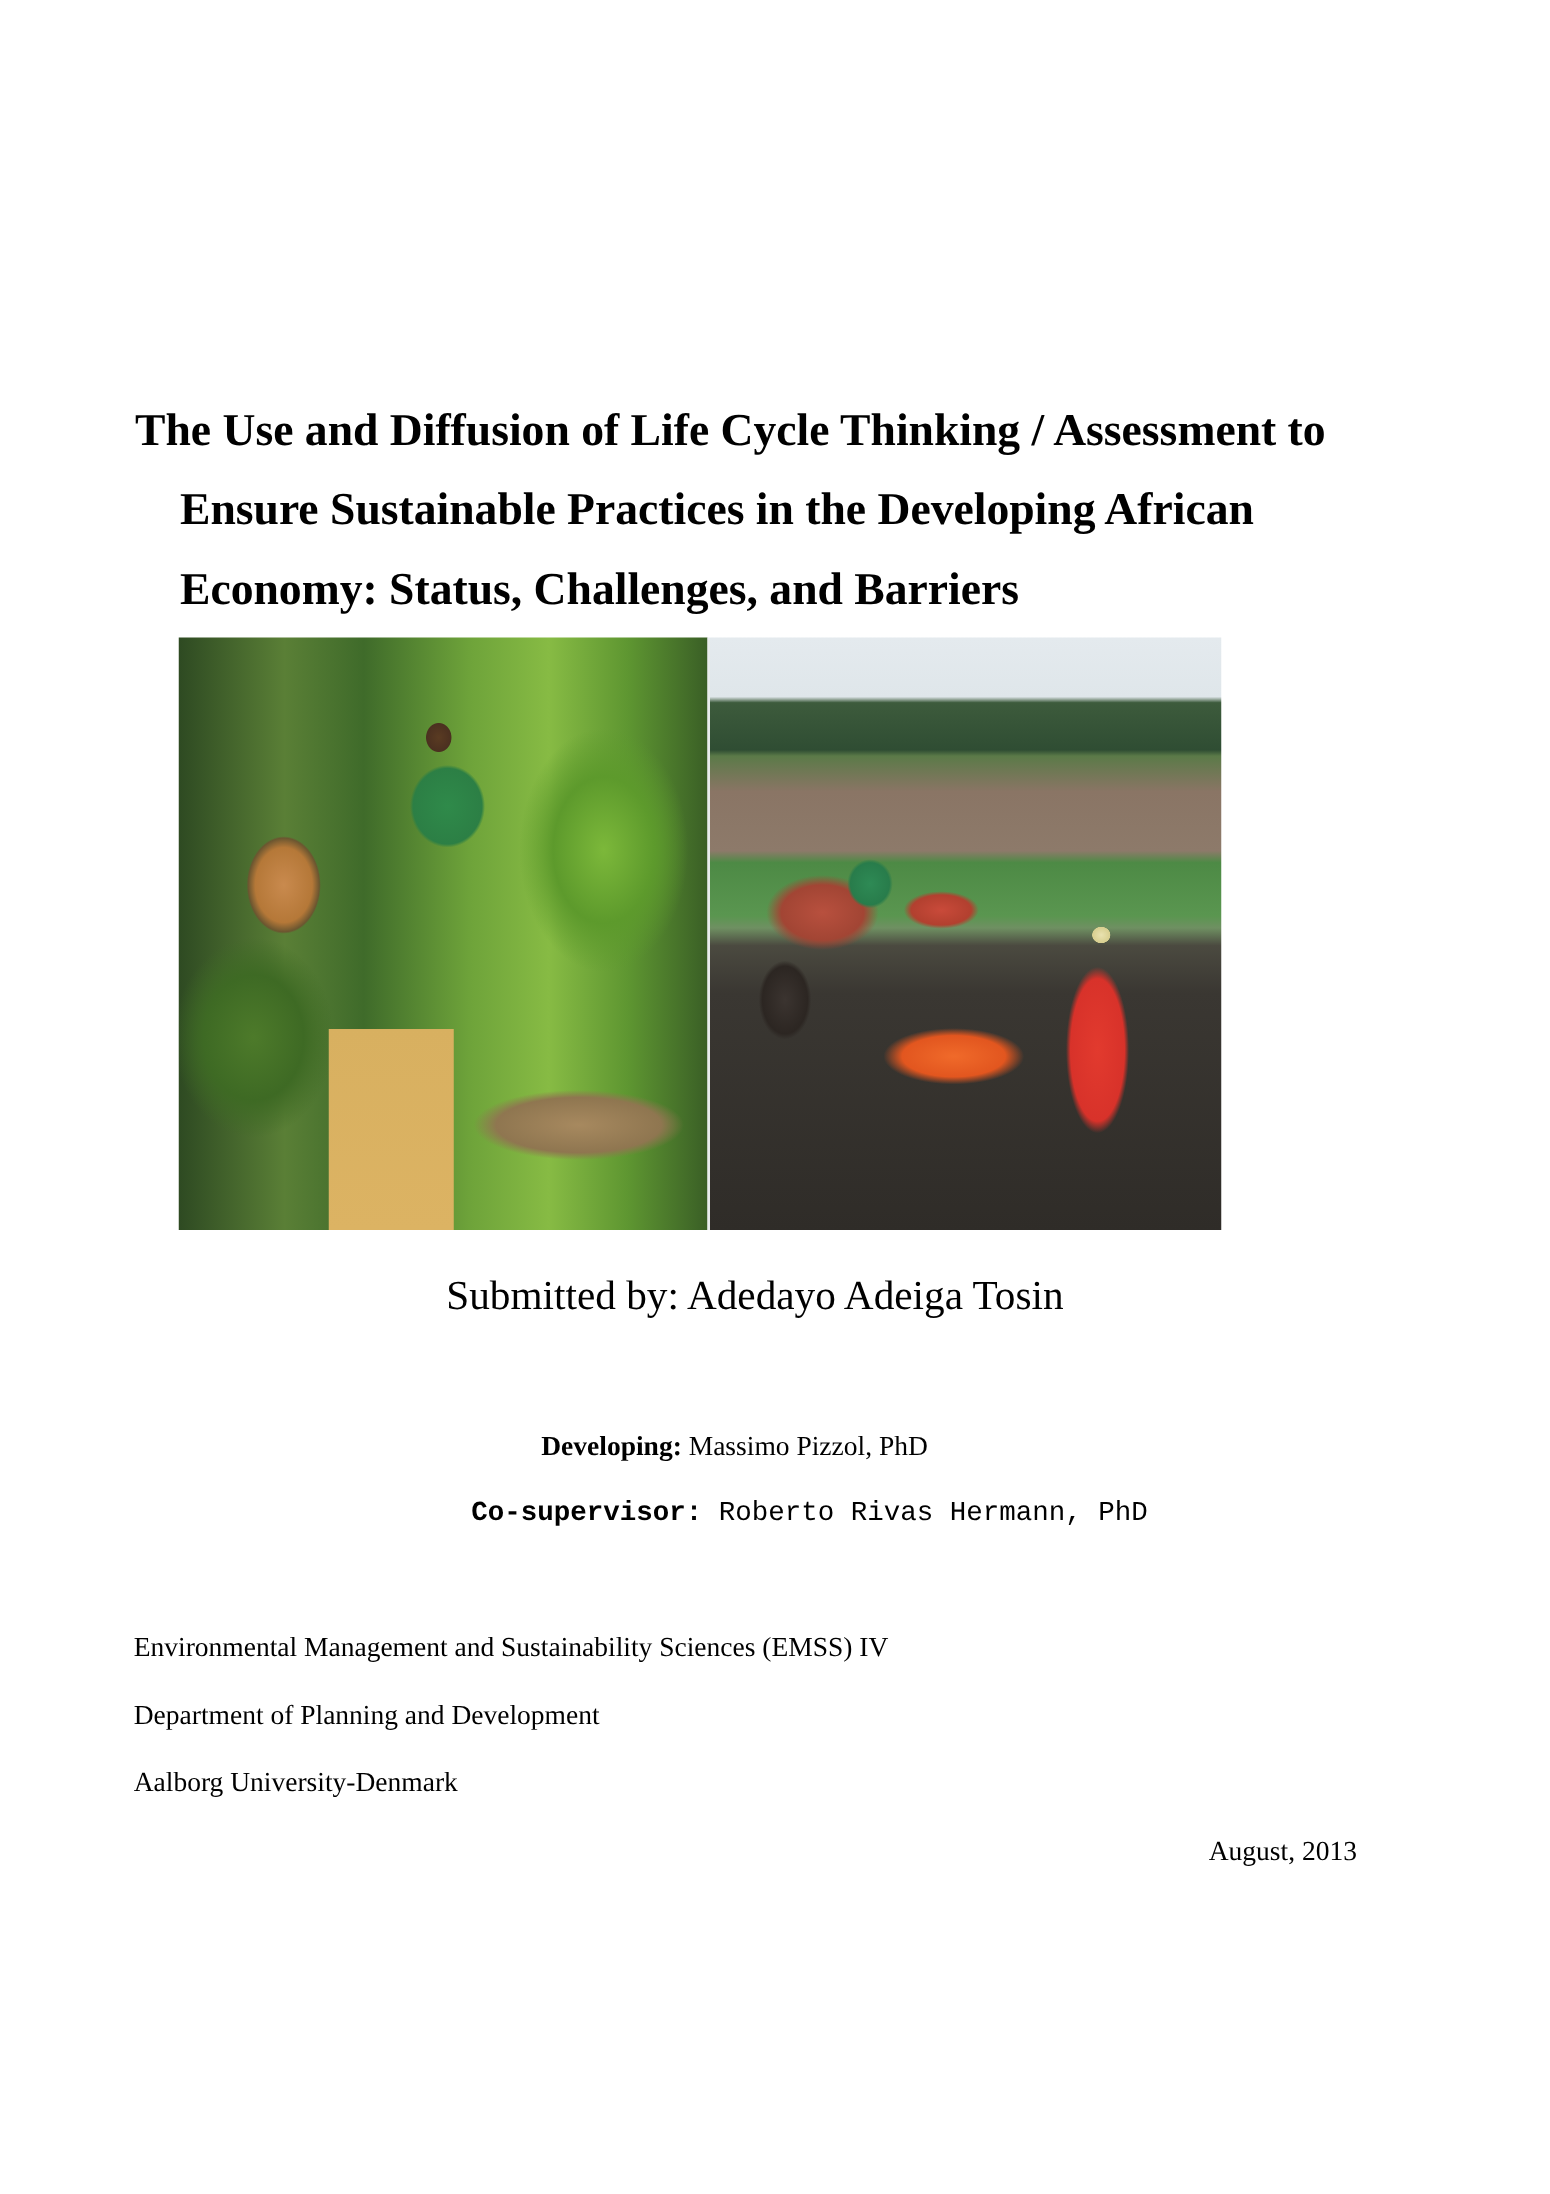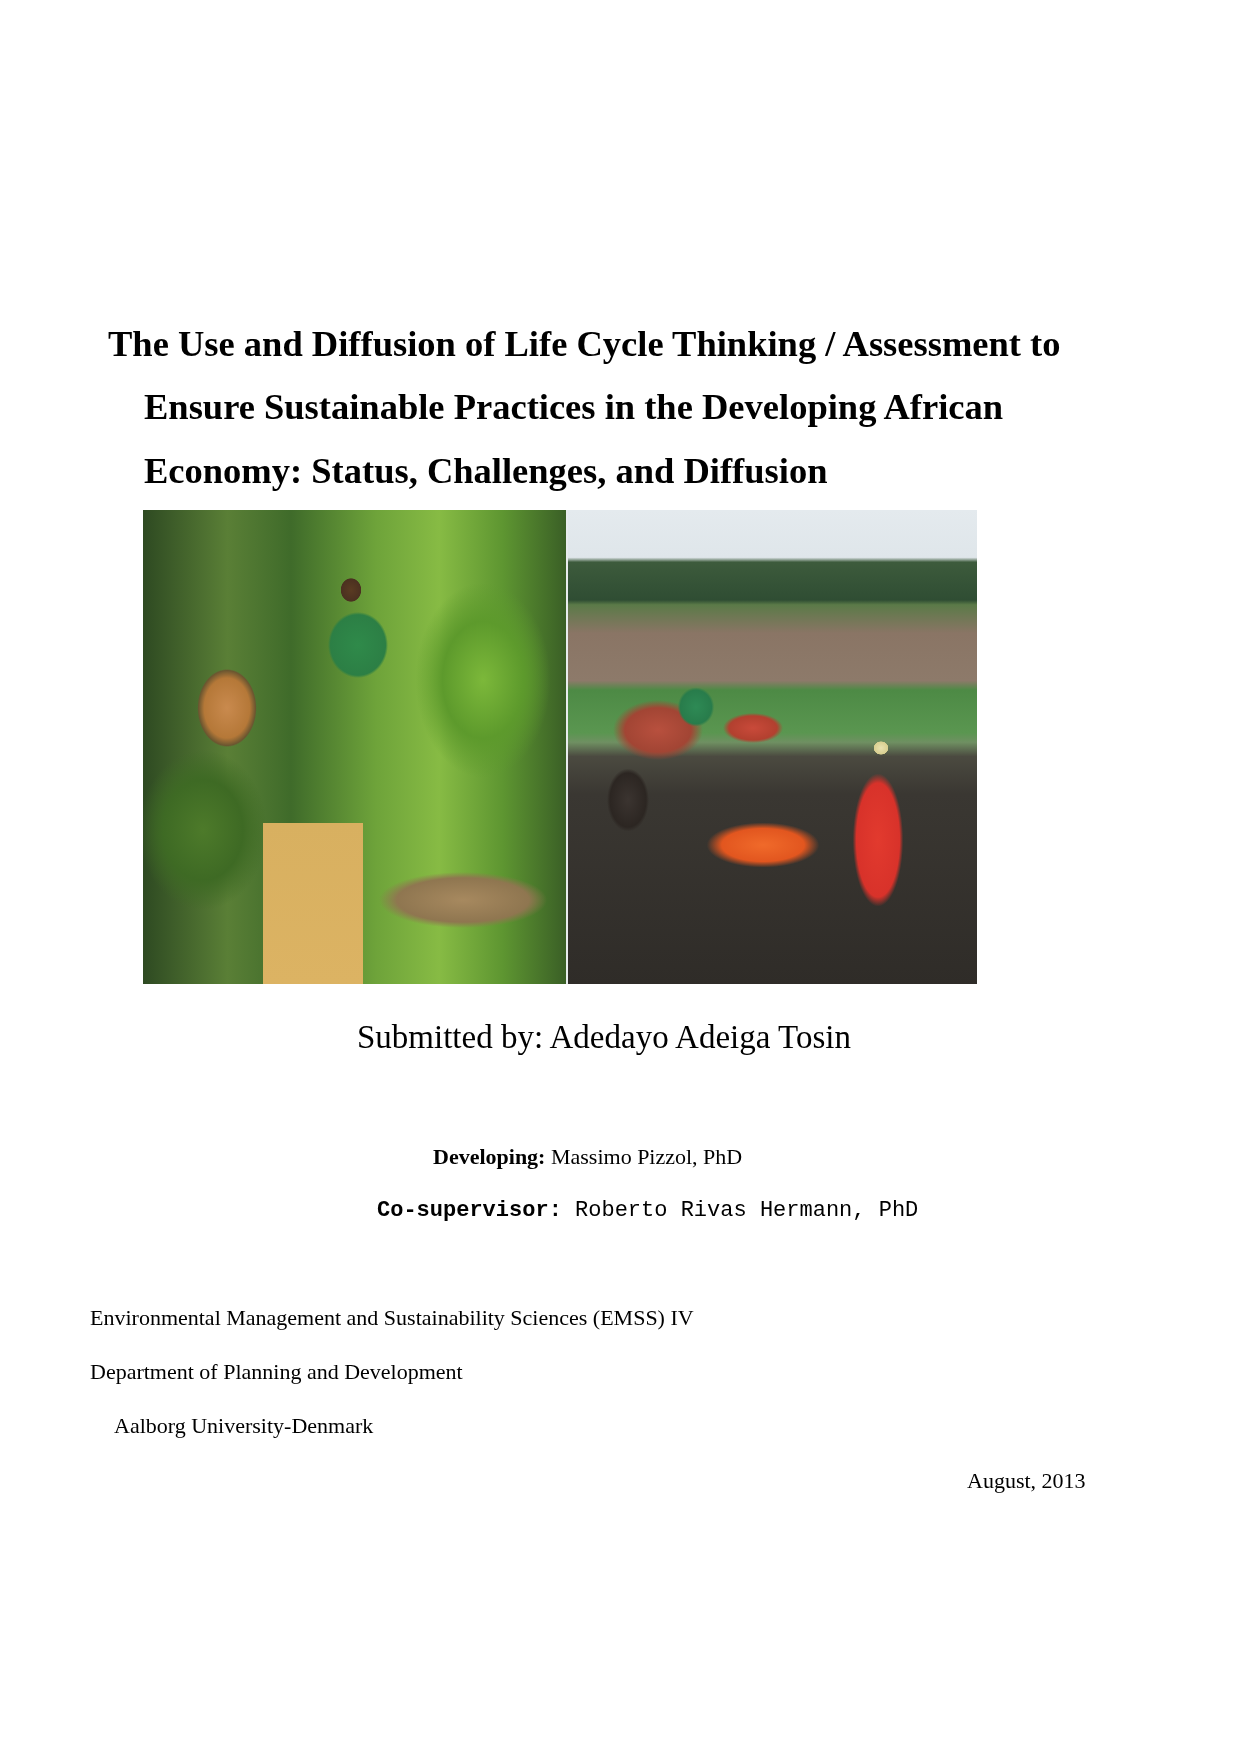--- a/index.html
+++ b/index.html
@@ -42,35 +42,35 @@
           #6f9062 49%, #4b4a40 52%,
           #3a3732 60%, #2f2c28 100%);
     }
 
     #submitted { left: 357px; top: 1021px; font-size: 33px; line-height: 1; }
     .sup { font-size: 22px; line-height: 1; }
     #supervisor { left: 433px; top: 1146px; }
     #cosupervisor { left: 377px; top: 1200px; font-family: Liberation Mono, monospace; }
     .sup b { font-weight: bold; }
 
-    .inst { font-size: 22px; line-height: 1; left: 90px; }
+    .inst { font-size: 22px; line-height: 1; left: 107px; }
     #inst1 { top: 1307px; }
     #inst2 { top: 1361px; }
-    #inst3 { top: 1415px; margin-left: 24px; }
+    #inst3 { top: 1415px; }
     #date { left: 967px; top: 1470px; font-size: 22px; line-height: 1; }
   </style>
 </head>
 <body>
 
 <div>
 
   <div>
     <div id="t1" class="abs title-line">The Use and Diffusion of Life Cycle Thinking / Assessment to</div>
     <div id="t2" class="abs title-line">Ensure Sustainable Practices in the Developing African</div>
-    <div id="t3" class="abs title-line">Economy: Status, Challenges, and Diffusion</div>
+    <div id="t3" class="abs title-line">Economy: Status, Challenges, and Barriers</div>
   </div>
 
   <div id="photo-left" class="photo" title="Man cutting felled tree with chainsaw in forest"></div>
   <div id="photo-divider"></div>
   <div id="photo-right" class="photo" title="Tractor planting in a field with worker in red overalls"></div>
 
   <div id="submitted" class="abs">Submitted by: Adedayo Adeiga Tosin</div>
 
   <div id="supervisor" class="abs sup">
     <b>Developing:</b><span> Massimo Pizzol, PhD</span>

